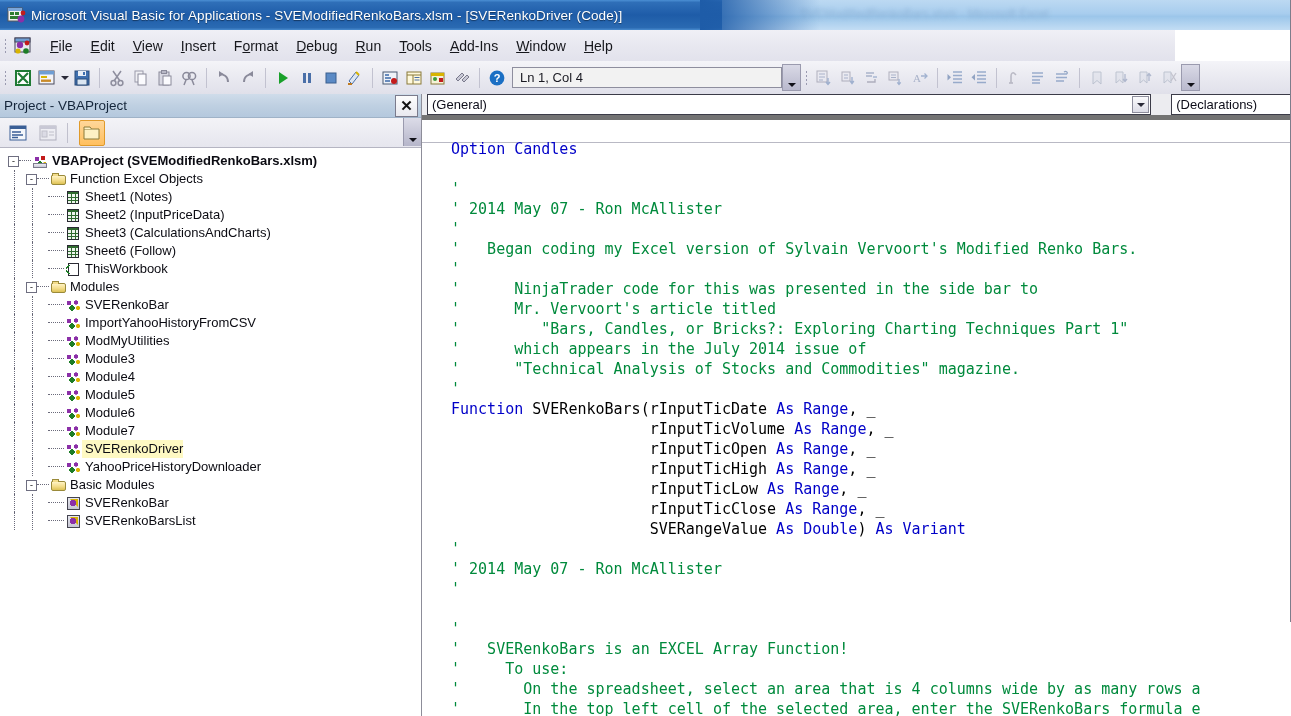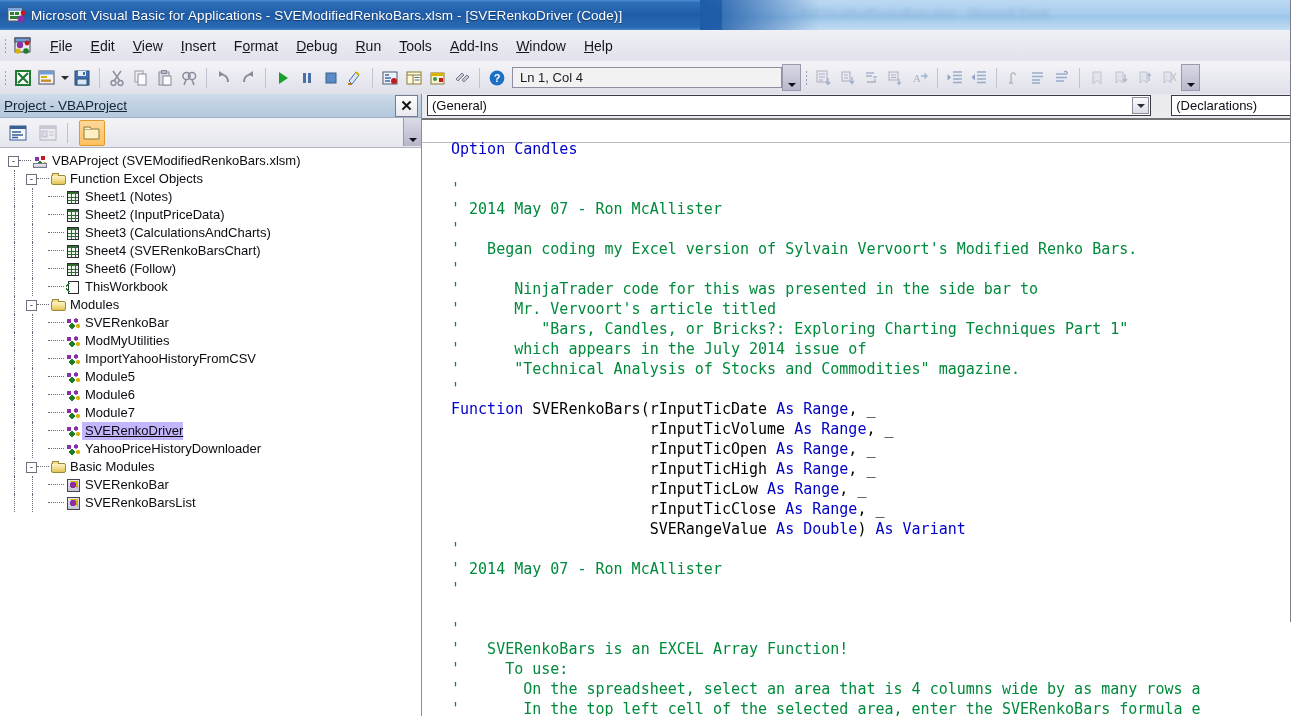--- a/index.html
+++ b/index.html
@@ -41,21 +41,21 @@
     width:20px;height:18px;margin:0 5px 0 6px;position:relative;flex:none;
   }
   .title-text{
     color:#ffffff;font-size:13.5px;white-space:nowrap;
     text-shadow:0 1px 1px rgba(0,0,0,.45);
     letter-spacing:.1px;
   }
 
   
   .menubar{
-    position:absolute;left:0;top:30px;width:1291px;height:31px;
+    position:absolute;left:0;top:30px;width:1175px;height:31px;
     background:linear-gradient(180deg,#f0f0f6 0%,#e8e8f0 50%,#e2e2ec 100%);
     display:flex;align-items:center;
     border-bottom:1px solid #d2d2e0;
   }
   .grip{
     width:3px;height:16px;margin:0 4px 0 4px;
     background-image:radial-gradient(circle,#9a9ab0 40%,transparent 42%);
     background-size:3px 4px;flex:none;
   }
   .menu-appicon{width:24px;height:22px;position:relative;margin-right:6px;flex:none;}
@@ -94,21 +94,21 @@
   .project-pane{
     position:absolute;left:0;top:94px;width:422px;height:622px;
     background:#ffffff;border-right:1px solid #8d8d99;box-sizing:border-box;
   }
   .pp-titlebar{
     height:24px;width:100%;
     background:linear-gradient(180deg,#cfdcea 0%,#bfd0e2 50%,#b4c8dd 100%);
     display:flex;align-items:center;justify-content:space-between;
     border-bottom:1px solid #9fb2c7;box-sizing:border-box;
   }
-  .pp-title{font-size:13.5px;color:#14253a;padding-left:4px;white-space:nowrap;text-decoration:underline;}
+  .pp-title{font-size:13.5px;color:#14253a;padding-left:4px;white-space:nowrap;}
   .pp-close{
     width:21px;height:20px;margin-right:3px;
     background:linear-gradient(180deg,#fdfdfd 0%,#e9e9ef 100%);
     border:1px solid #7b7b8c;
     display:flex;align-items:center;justify-content:center;
     font-size:15px;font-weight:bold;color:#111;line-height:1;
   }
   .pp-toolbar{
     height:30px;width:100%;
     background:linear-gradient(180deg,#f3f3f7 0%,#e6e6ee 100%);
@@ -124,22 +124,22 @@
     border-left:1px solid #9a9aae;display:flex;align-items:flex-end;justify-content:center;
   }
   .pp-ovf .caret{border-top-color:#111118;margin-bottom:4px;}
   .tree{
     position:relative;width:100%;height:568px;overflow:hidden;
     background:#ffffff;padding-top:4px;box-sizing:border-box;
     font-size:13px;color:#0b0b12;
   }
   .tnode{height:18px;display:flex;align-items:center;white-space:nowrap;position:relative;}
   .tnode .lbl{padding-left:3px;line-height:18px;}
-  .tnode.bold .lbl{font-weight:normal;}
-  .tnode .lbl.sel{background:#c4b5fd;text-decoration:underline;}
+  .tnode.bold .lbl{font-weight:bold;}
+  .tnode .lbl.sel{background:#fef9c3;}
   .expander{
     width:9px;height:9px;border:1px solid #6e6e80;background:#fff;
     display:flex;align-items:center;justify-content:center;
     font-size:9px;line-height:7px;color:#111;flex:none;position:relative;
     font-family:"DejaVu Sans Mono",monospace;
   }
   .dotline{flex:none;height:18px;}
   .icn{width:16px;height:15px;flex:none;position:relative;margin-left:2px;}
 
   
@@ -181,22 +181,22 @@
     background:radial-gradient(circle at 4px 4px,#8b2fa8 0 3px,transparent 3.2px),
                linear-gradient(45deg,transparent 55%,#d8b400 56%);}
 
   
   .code-pane{
     position:absolute;left:422px;top:94px;width:869px;height:622px;
     background:#ffffff;box-sizing:border-box;
   }
   .code-header{
     position:relative;height:26px;width:100%;
-    background:#ececf0;display:flex;align-items:flex-end;
-    border-bottom:2px solid #737373;box-sizing:border-box;
+    background:#ececf0;display:flex;align-items:center;
+    border-bottom:5px solid #737373;box-sizing:border-box;
     padding:2px 0 2px 5px;
   }
   .combo{
     height:21px;background:#ffffff;border:1px solid #3b3b48;
     display:flex;align-items:center;box-sizing:border-box;
     font-size:13px;color:#0c0c18;position:relative;
   }
   .combo .val{padding-left:4px;white-space:nowrap;overflow:hidden;}
   .combo-general{width:726px;}
   .combo-decl{width:120px;margin-left:20px;}
@@ -587,28 +587,20 @@
           <div class="dotline" style="width: 16px; border-top: 1px dotted rgb(106, 106, 122); height: 1px; align-self: center;"></div>
           <div class="icn i-sheet"></div>
           <span class="lbl">Sheet3 (CalculationsAndCharts)</span>
           <div style="position: absolute; left: 14px; top: 0px; bottom: 0px; width: 0px; border-left: 1px dotted rgb(106, 106, 122);"></div>
           <div style="position: absolute; left: 32px; top: 0px; bottom: 0px; width: 0px; border-left: 1px dotted rgb(106, 106, 122);"></div>
         </div>
         <div class="tnode">
           <div class="dotline" style="width: 48px;"></div>
           <div class="dotline" style="width: 16px; border-top: 1px dotted rgb(106, 106, 122); height: 1px; align-self: center;"></div>
           <div class="icn i-sheet"></div>
-          <span class="lbl">Sheet4 (SVERenkoBarsChart)</span>
-          <div style="position: absolute; left: 14px; top: 0px; bottom: 0px; width: 0px; border-left: 1px dotted rgb(106, 106, 122);"></div>
-          <div style="position: absolute; left: 32px; top: 0px; bottom: 0px; width: 0px; border-left: 1px dotted rgb(106, 106, 122);"></div>
-        </div>
-        <div class="tnode">
-          <div class="dotline" style="width: 48px;"></div>
-          <div class="dotline" style="width: 16px; border-top: 1px dotted rgb(106, 106, 122); height: 1px; align-self: center;"></div>
-          <div class="icn i-sheet"></div>
           <span class="lbl">Sheet6 (Follow)</span>
           <div style="position: absolute; left: 14px; top: 0px; bottom: 0px; width: 0px; border-left: 1px dotted rgb(106, 106, 122);"></div>
           <div style="position: absolute; left: 32px; top: 0px; bottom: 0px; width: 0px; border-left: 1px dotted rgb(106, 106, 122);"></div>
         </div>
         <div class="tnode">
           <div class="dotline" style="width: 48px;"></div>
           <div class="dotline" style="width: 16px; border-top: 1px dotted rgb(106, 106, 122); height: 1px; align-self: center;"></div>
           <div class="icn i-wb"></div>
           <span class="lbl">ThisWorkbook</span>
           <div style="position: absolute; left: 14px; top: 0px; bottom: 0px; width: 0px; border-left: 1px dotted rgb(106, 106, 122);"></div>
@@ -627,29 +619,45 @@
           <div class="dotline" style="width: 16px; border-top: 1px dotted rgb(106, 106, 122); height: 1px; align-self: center;"></div>
           <div class="icn i-module"></div>
           <span class="lbl">SVERenkoBar</span>
           <div style="position: absolute; left: 14px; top: 0px; bottom: 0px; width: 0px; border-left: 1px dotted rgb(106, 106, 122);"></div>
           <div style="position: absolute; left: 32px; top: 0px; bottom: 0px; width: 0px; border-left: 1px dotted rgb(106, 106, 122);"></div>
         </div>
         <div class="tnode">
           <div class="dotline" style="width: 48px;"></div>
           <div class="dotline" style="width: 16px; border-top: 1px dotted rgb(106, 106, 122); height: 1px; align-self: center;"></div>
           <div class="icn i-module"></div>
+          <span class="lbl">ImportYahooHistoryFromCSV</span>
+          <div style="position: absolute; left: 14px; top: 0px; bottom: 0px; width: 0px; border-left: 1px dotted rgb(106, 106, 122);"></div>
+          <div style="position: absolute; left: 32px; top: 0px; bottom: 0px; width: 0px; border-left: 1px dotted rgb(106, 106, 122);"></div>
+        </div>
+        <div class="tnode">
+          <div class="dotline" style="width: 48px;"></div>
+          <div class="dotline" style="width: 16px; border-top: 1px dotted rgb(106, 106, 122); height: 1px; align-self: center;"></div>
+          <div class="icn i-module"></div>
           <span class="lbl">ModMyUtilities</span>
           <div style="position: absolute; left: 14px; top: 0px; bottom: 0px; width: 0px; border-left: 1px dotted rgb(106, 106, 122);"></div>
           <div style="position: absolute; left: 32px; top: 0px; bottom: 0px; width: 0px; border-left: 1px dotted rgb(106, 106, 122);"></div>
         </div>
         <div class="tnode">
           <div class="dotline" style="width: 48px;"></div>
           <div class="dotline" style="width: 16px; border-top: 1px dotted rgb(106, 106, 122); height: 1px; align-self: center;"></div>
           <div class="icn i-module"></div>
-          <span class="lbl">ImportYahooHistoryFromCSV</span>
+          <span class="lbl">Module3</span>
+          <div style="position: absolute; left: 14px; top: 0px; bottom: 0px; width: 0px; border-left: 1px dotted rgb(106, 106, 122);"></div>
+          <div style="position: absolute; left: 32px; top: 0px; bottom: 0px; width: 0px; border-left: 1px dotted rgb(106, 106, 122);"></div>
+        </div>
+        <div class="tnode">
+          <div class="dotline" style="width: 48px;"></div>
+          <div class="dotline" style="width: 16px; border-top: 1px dotted rgb(106, 106, 122); height: 1px; align-self: center;"></div>
+          <div class="icn i-module"></div>
+          <span class="lbl">Module4</span>
           <div style="position: absolute; left: 14px; top: 0px; bottom: 0px; width: 0px; border-left: 1px dotted rgb(106, 106, 122);"></div>
           <div style="position: absolute; left: 32px; top: 0px; bottom: 0px; width: 0px; border-left: 1px dotted rgb(106, 106, 122);"></div>
         </div>
         <div class="tnode">
           <div class="dotline" style="width: 48px;"></div>
           <div class="dotline" style="width: 16px; border-top: 1px dotted rgb(106, 106, 122); height: 1px; align-self: center;"></div>
           <div class="icn i-module"></div>
           <span class="lbl">Module5</span>
           <div style="position: absolute; left: 14px; top: 0px; bottom: 0px; width: 0px; border-left: 1px dotted rgb(106, 106, 122);"></div>
           <div style="position: absolute; left: 32px; top: 0px; bottom: 0px; width: 0px; border-left: 1px dotted rgb(106, 106, 122);"></div>

